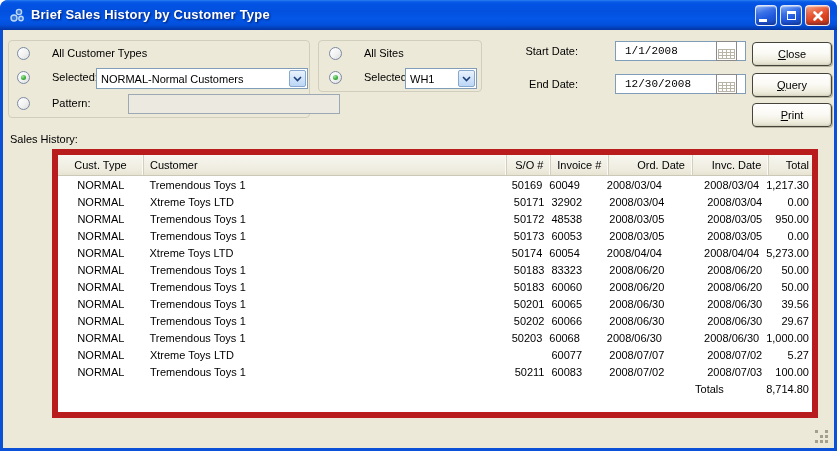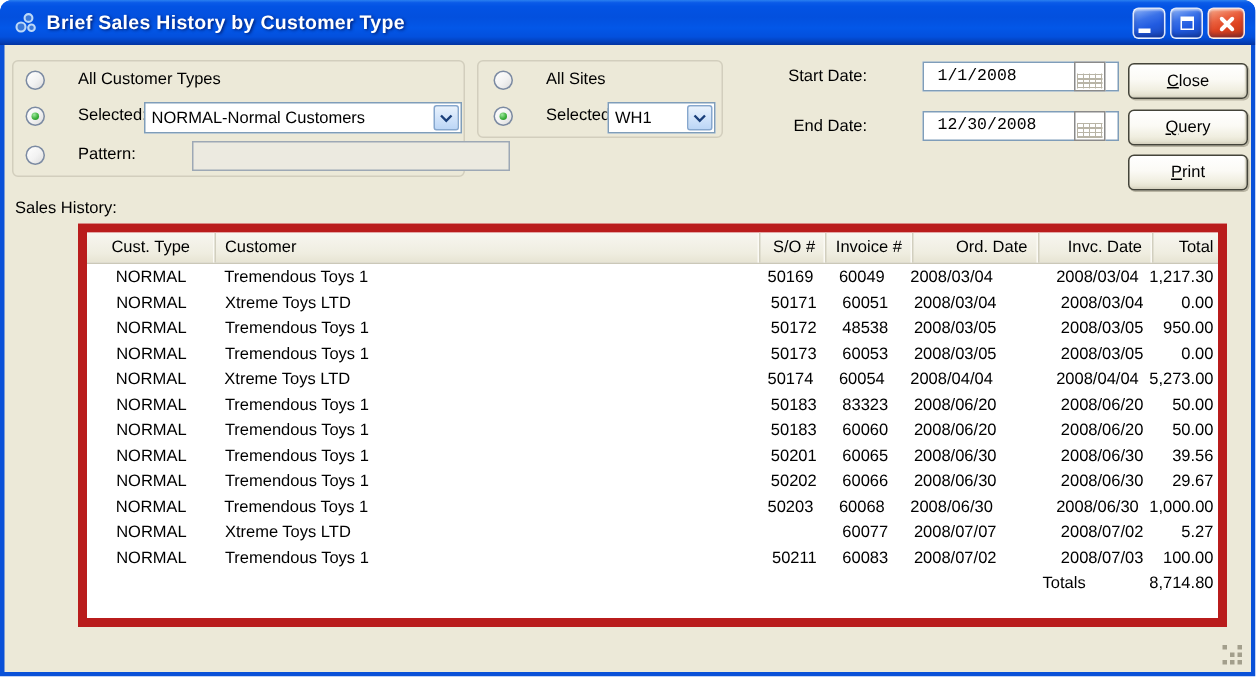--- a/index.html
+++ b/index.html
@@ -112,21 +112,21 @@
   .th{
     display:flex;align-items:center;border-right:1px solid #D2CFBF;
     box-shadow:inset -1px 0 0 #FBFAF5;height:100%;
   }
   .th:last-child{border-right:none;box-shadow:none;}
   .trow{display:flex;height:17px;align-items:center;}
   .td,.th{white-space:nowrap;overflow:visible;}
   .c0{width:93px;justify-content:center;text-align:center;}
   .c1{width:393px;justify-content:flex-start;text-align:left;padding-left:6px;}
   .c2{width:47px;justify-content:flex-end;text-align:right;padding-right:7px;}
-  .c3{width:62px;justify-content:flex-end;text-align:center;padding-right:7px;}
+  .c3{width:62px;justify-content:flex-end;text-align:left;padding-right:7px;}
   .c4{width:90px;justify-content:flex-end;padding-right:7px;}
   .c5{width:82px;justify-content:flex-end;text-align:right;padding-right:7px;}
   .c6{width:46px;justify-content:flex-end;text-align:right;padding-right:3px;}
   .totals-row{display:flex;height:17px;align-items:center;gap:22px;}
   .totals-row .c5{justify-content:center;text-align:center;}
   
   .grip{position:absolute;right:5px;bottom:4px;width:14px;height:14px;cursor:nwse-resize;}
   .grip::before{
     content:"";position:absolute;width:3px;height:3px;background:#a39f8c;
     box-shadow:
@@ -243,21 +243,21 @@
             <div class="td c2">50169</div>
             <div class="td c3">60049</div>
             <div class="td c4">2008/03/04</div>
             <div class="td c5">2008/03/04</div>
             <div class="td c6">1,217.30</div>
           </div>
           <div class="trow">
             <div class="td c0">NORMAL</div>
             <div class="td c1">Xtreme Toys LTD</div>
             <div class="td c2">50171</div>
-            <div class="td c3">60051</div>
+            <div class="td c3">32902</div>
             <div class="td c4">2008/03/04</div>
             <div class="td c5">2008/03/04</div>
             <div class="td c6">0.00</div>
           </div>
           <div class="trow">
             <div class="td c0">NORMAL</div>
             <div class="td c1">Tremendous Toys 1</div>
             <div class="td c2">50172</div>
             <div class="td c3">48538</div>
             <div class="td c4">2008/03/05</div>

